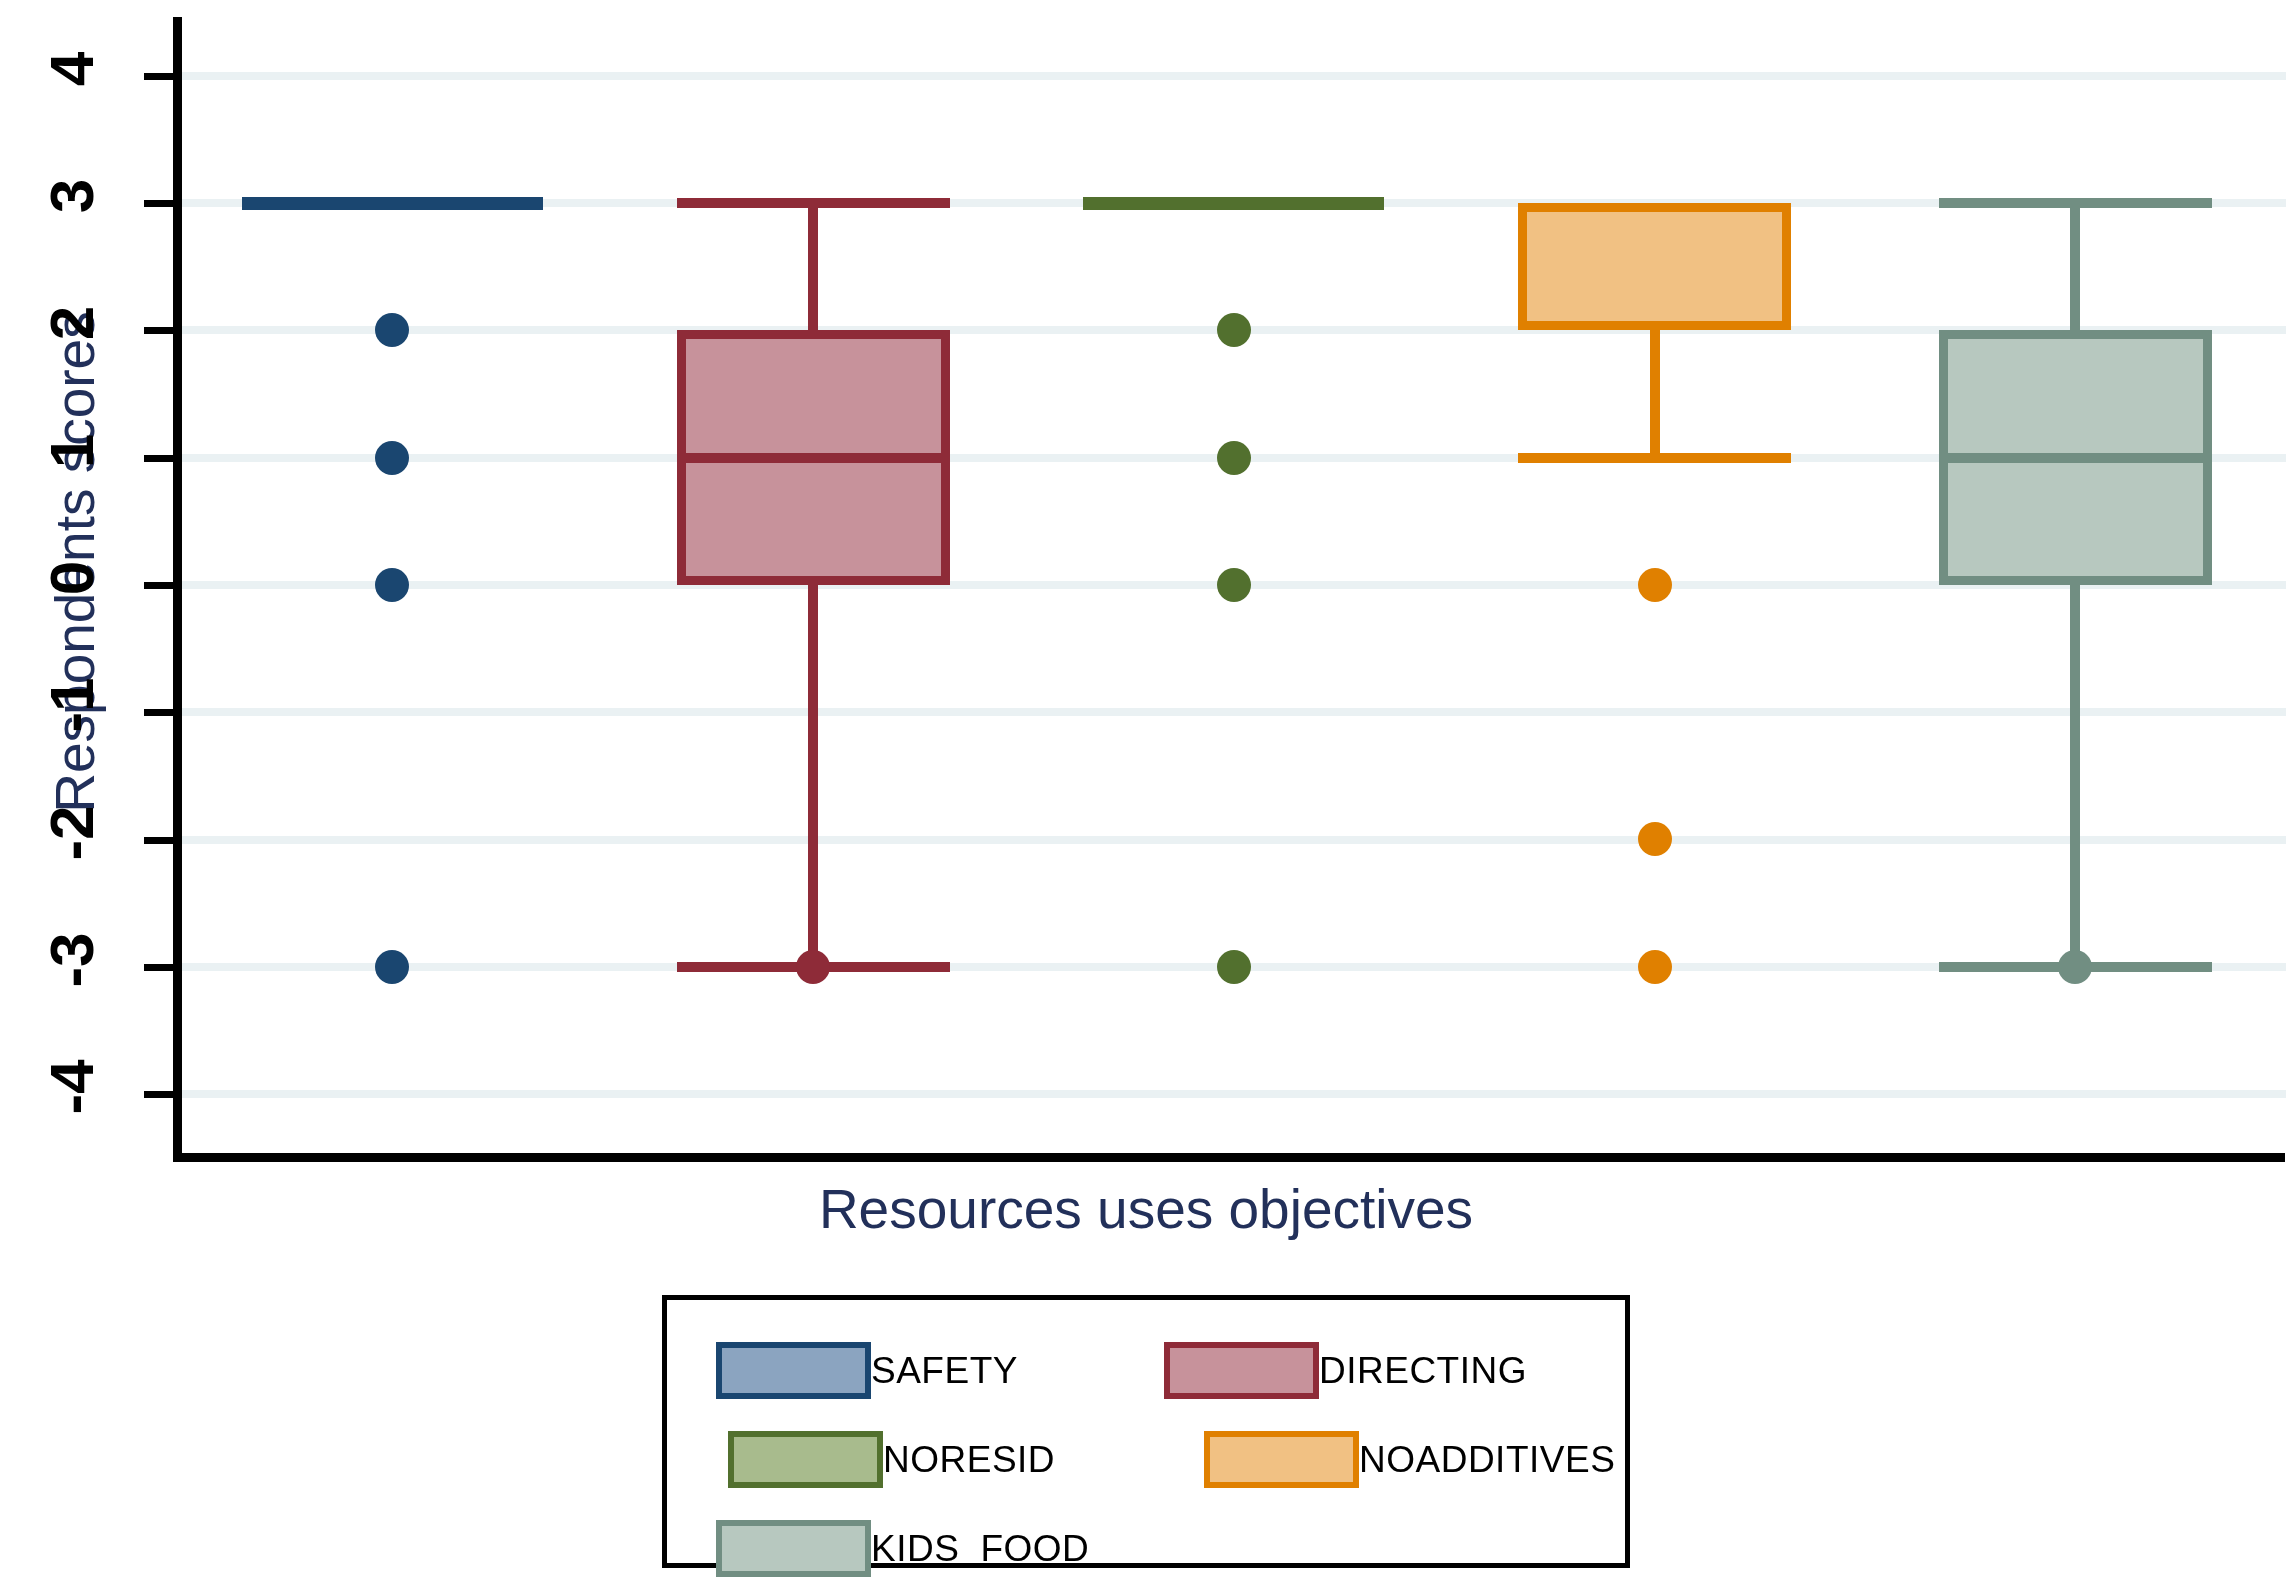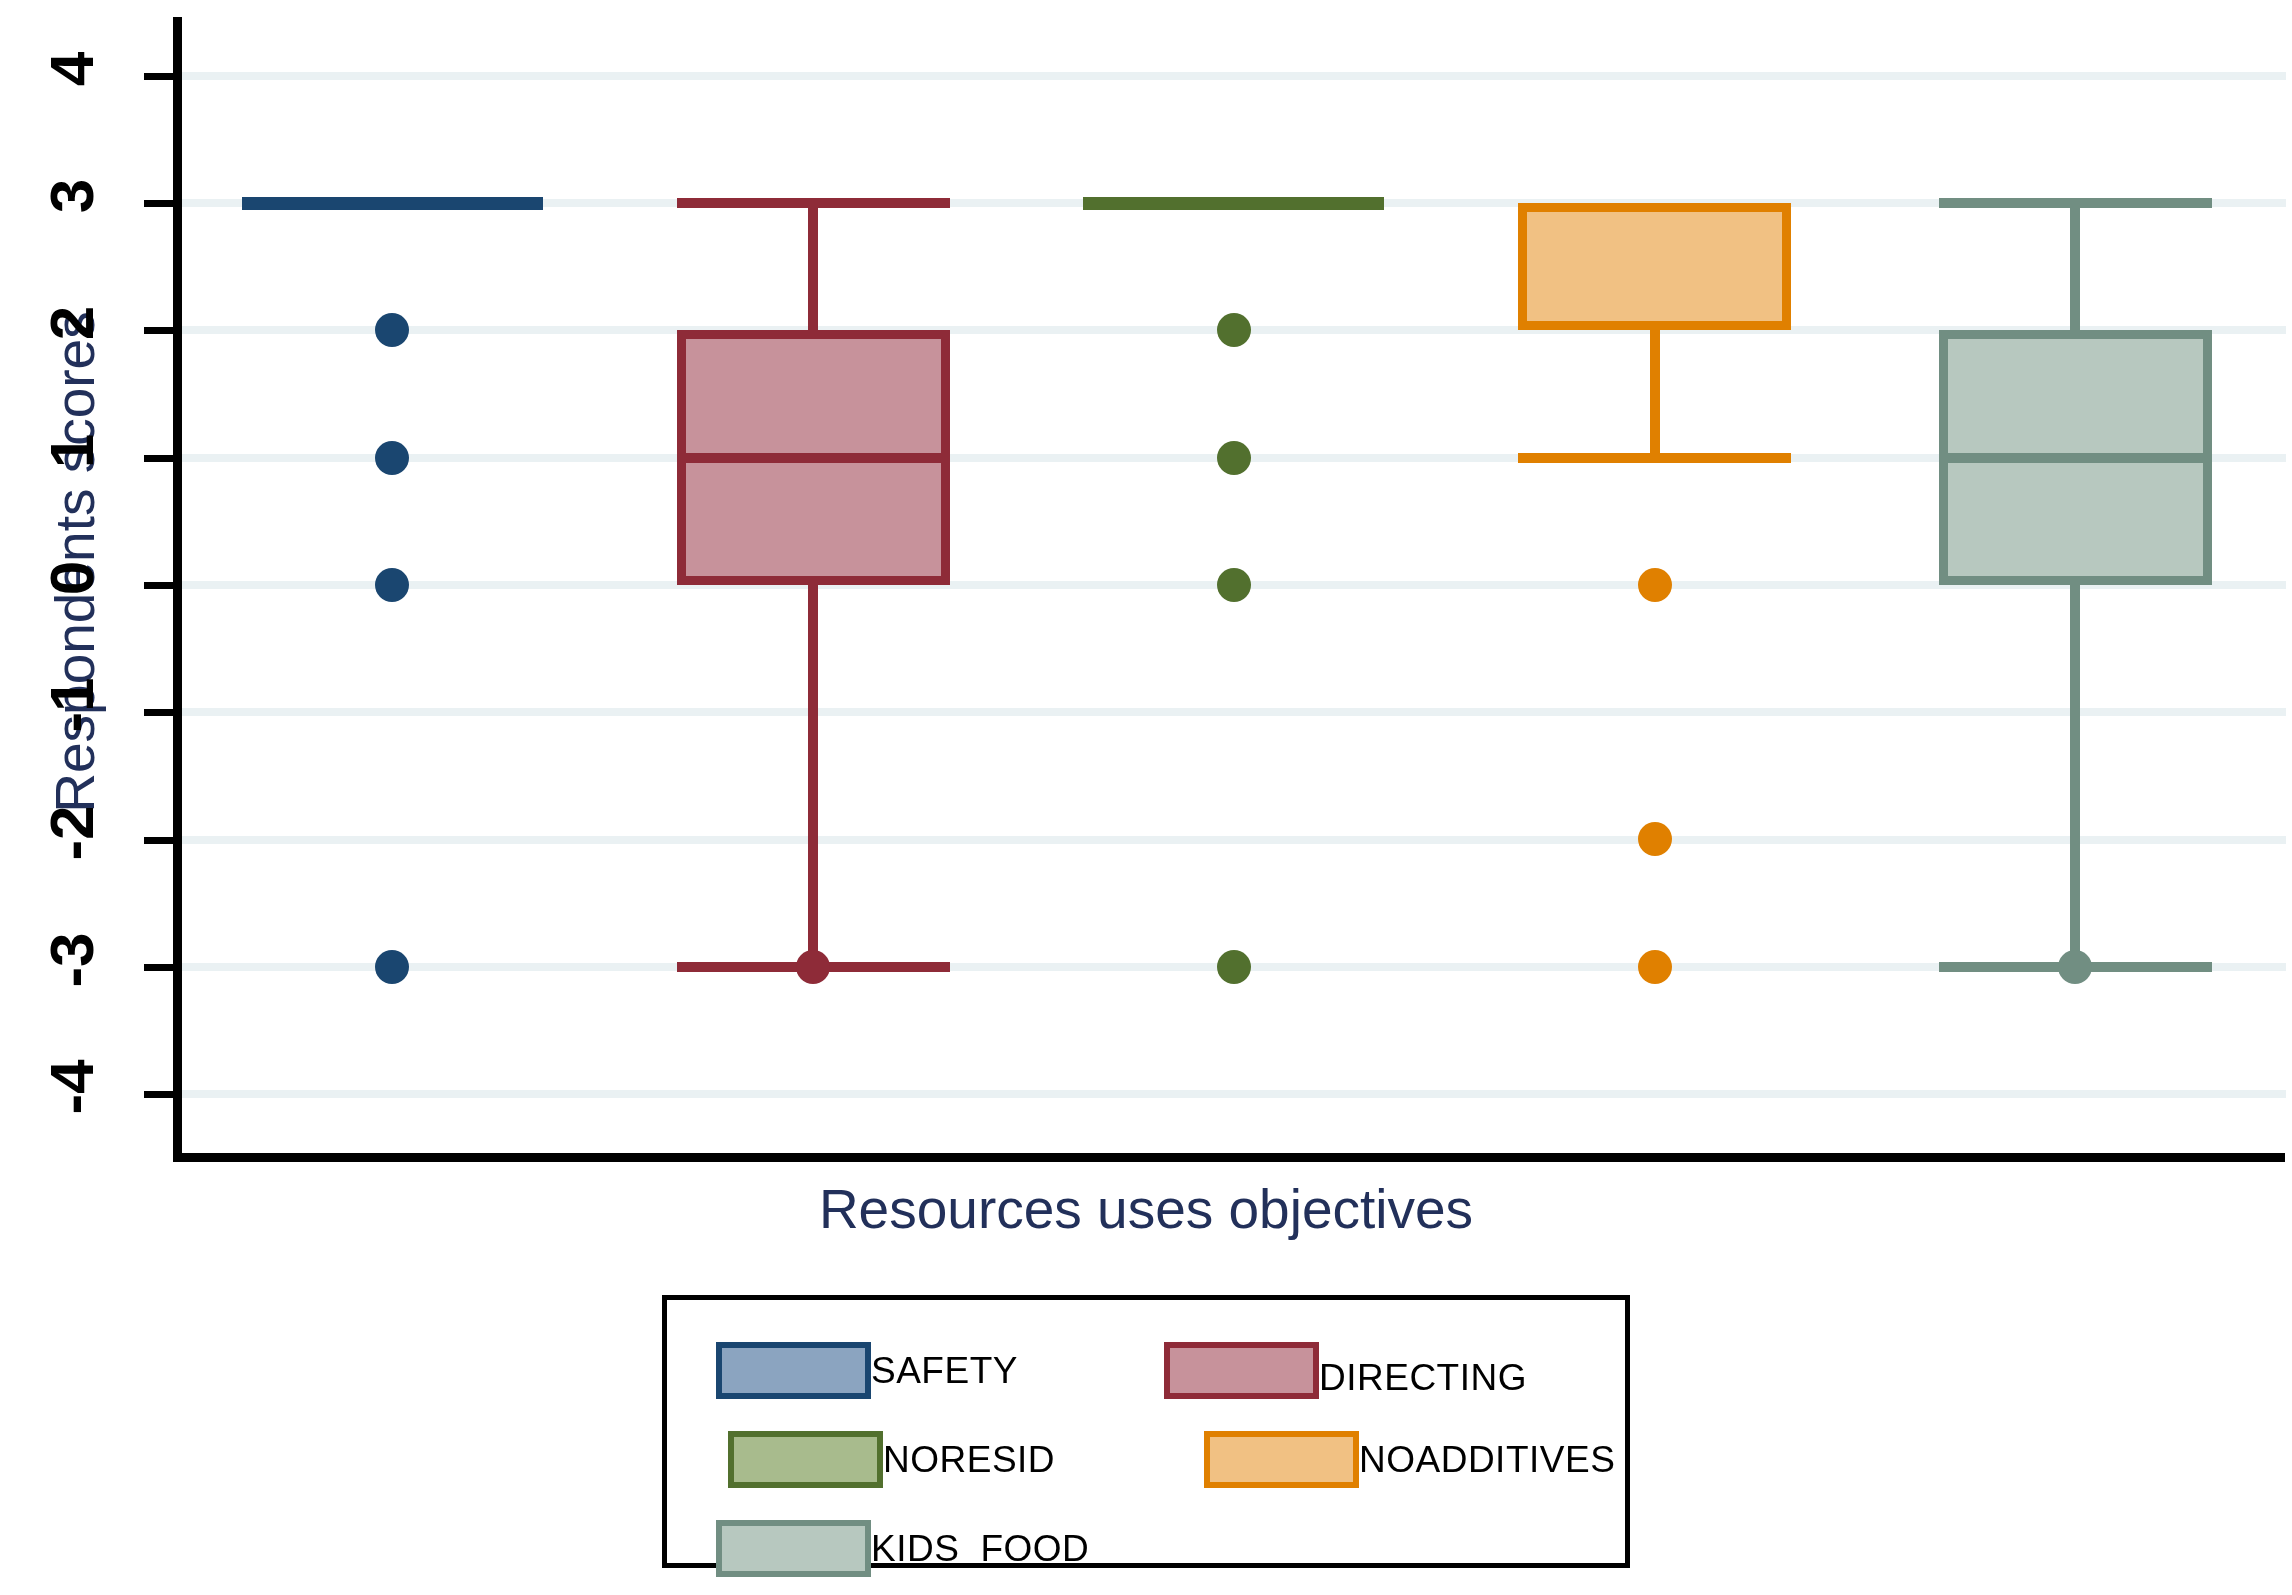--- a/index.html
+++ b/index.html
@@ -272,21 +272,21 @@
   </div>
 
   <div id="x-axis-title">Resources uses objectives</div>
 
   <div id="legend">
     <div class="legend-grid" id="legend-grid">
         <div class="legend-item" style="left: 49px; top: 42px;">
           <div class="legend-swatch" style="background: rgb(139, 164, 192); border-color: rgb(26, 70, 112);"></div>
           <div class="legend-label">SAFETY</div>
         </div>
-        <div class="legend-item" style="left: 497px; top: 42px; align-items: flex-end;">
+        <div class="legend-item" style="left: 497px; top: 42px;">
           <div class="legend-swatch" style="background: rgb(199, 146, 155); border-color: rgb(142, 43, 56);"></div>
           <div class="legend-label">DIRECTING</div>
         </div>
         <div class="legend-item" style="left: 49px; top: 131px; padding-left: 12px;">
           <div class="legend-swatch" style="background: rgb(168, 187, 141); border-color: rgb(82, 112, 46);"></div>
           <div class="legend-label">NORESID</div>
         </div>
         <div class="legend-item" style="left: 497px; top: 131px; padding-left: 40px;">
           <div class="legend-swatch" style="background: rgb(241, 193, 131); border-color: rgb(224, 128, 0);"></div>
           <div class="legend-label">NOADDITIVES</div>

